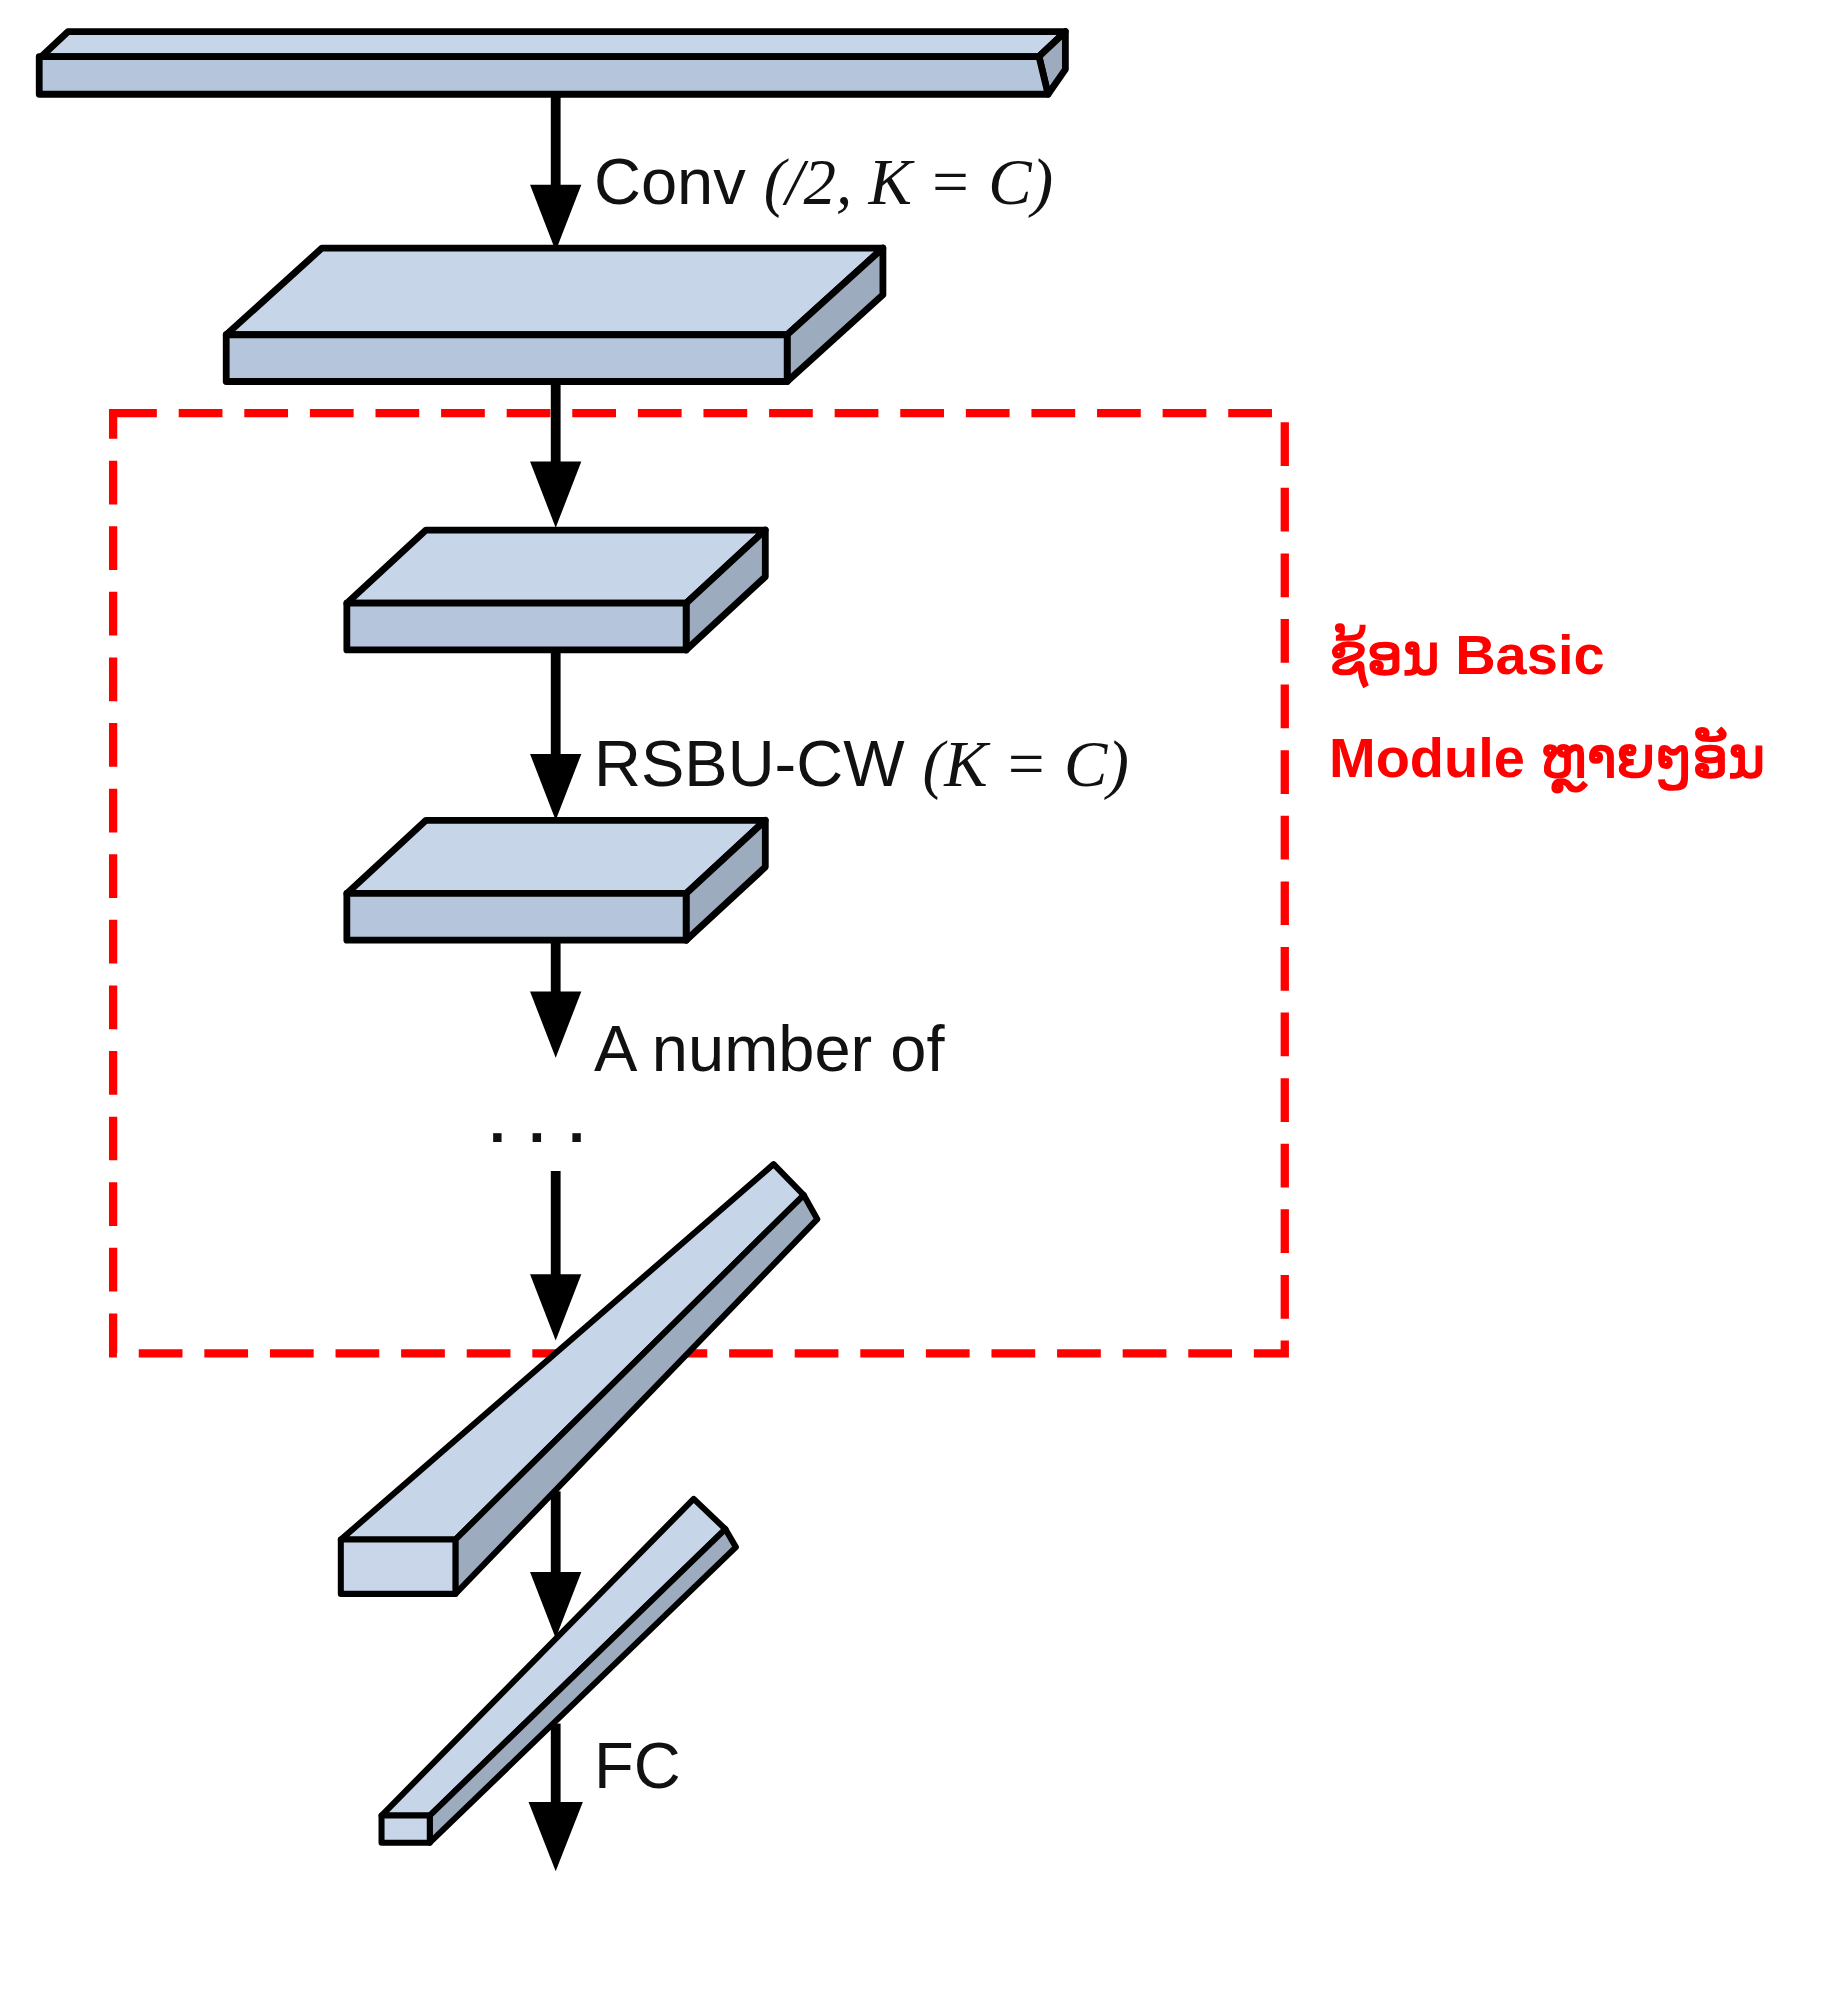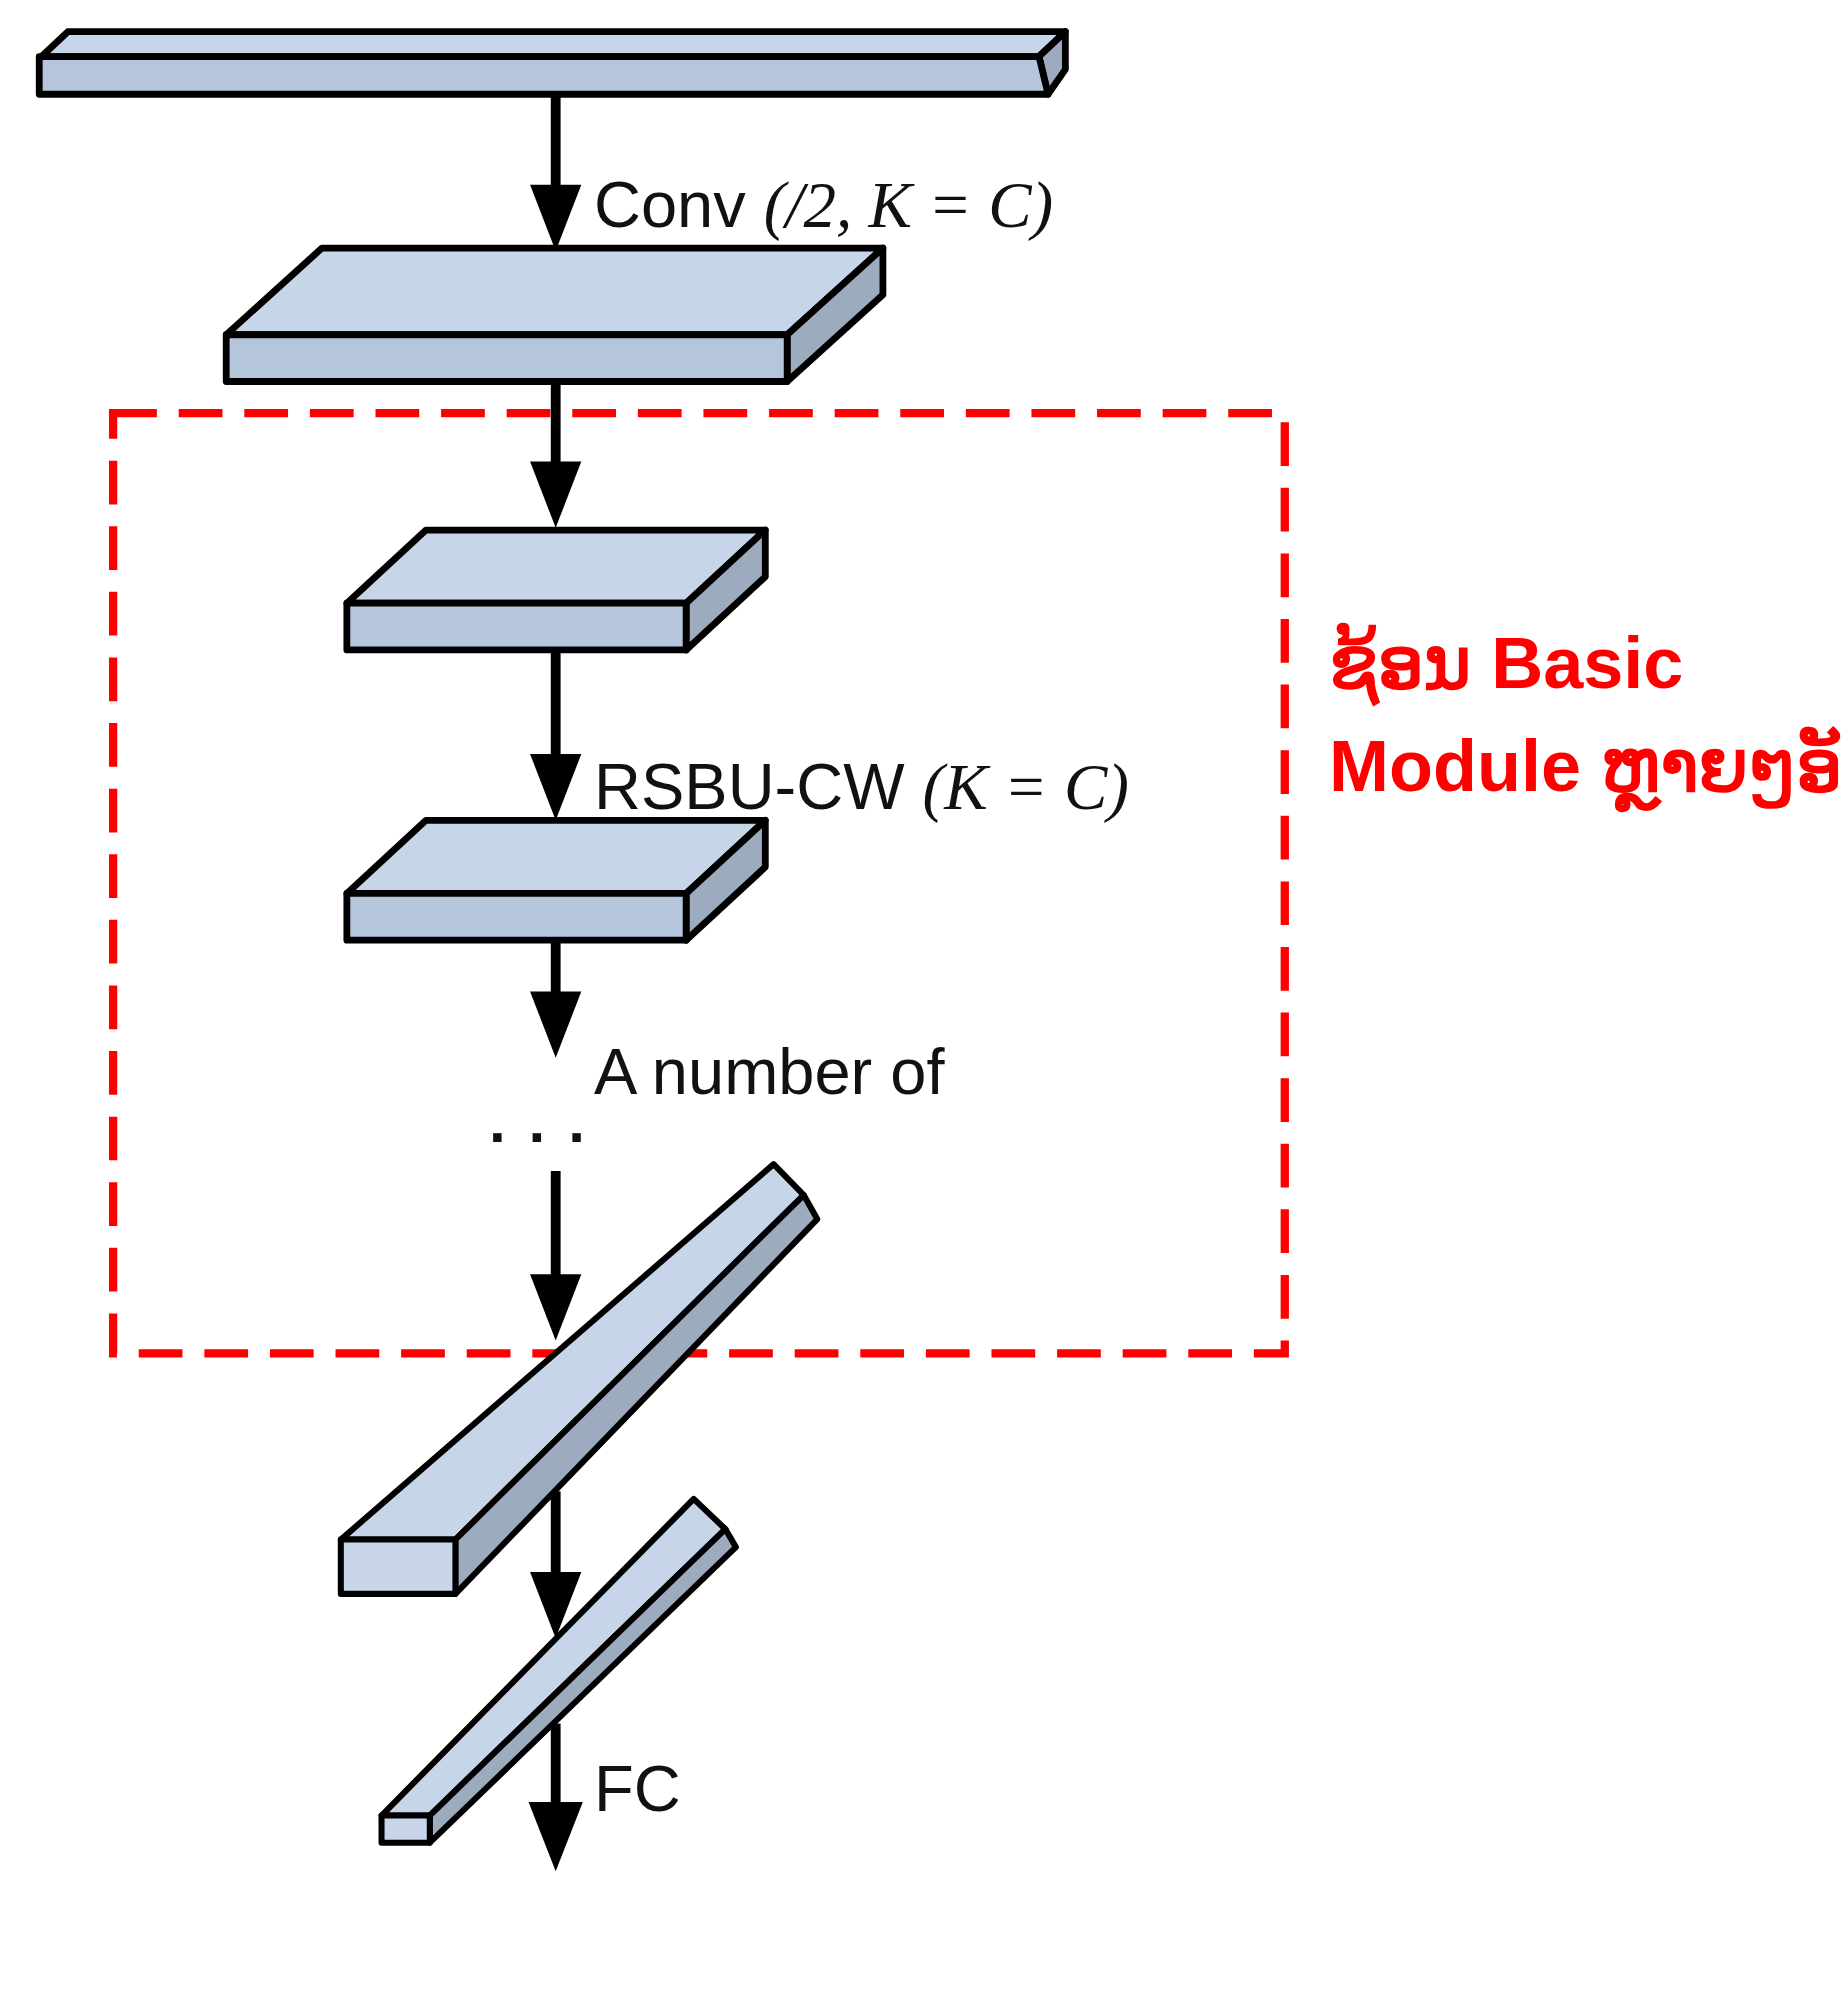--- a/index.html
+++ b/index.html
@@ -29,39 +29,38 @@
   .arrow-line{stroke:var(--outline);stroke-width:13;}
   .arrow-head{fill:var(--outline);stroke:none;}
   .redbox{fill:none;stroke:var(--red);stroke-width:11;stroke-dasharray:58 29;}
   .lbl{
     position:absolute;
     color:var(--ink);
     font-size:65px;
     line-height:1;
     white-space:nowrap;
     letter-spacing:0px;
-    margin-top:23px;
   }
   .lbl .math{
     font-family:"Liberation Serif", serif;
     font-style:italic;
   }
   .dots{
     position:absolute;
     color:var(--ink);
     font-size:60px;
     line-height:1;
     font-weight:bold;
     letter-spacing:19.6px;
     white-space:nowrap;
   }
   .red-note{
     position:absolute;
     color:var(--red);
-    font-size:72px;
+    font-size:56px;
     font-weight:bold;
     line-height:1;
     white-space:nowrap;
   }
 </style>
 </head>
 <body>
 
 <div class="stage">
 

